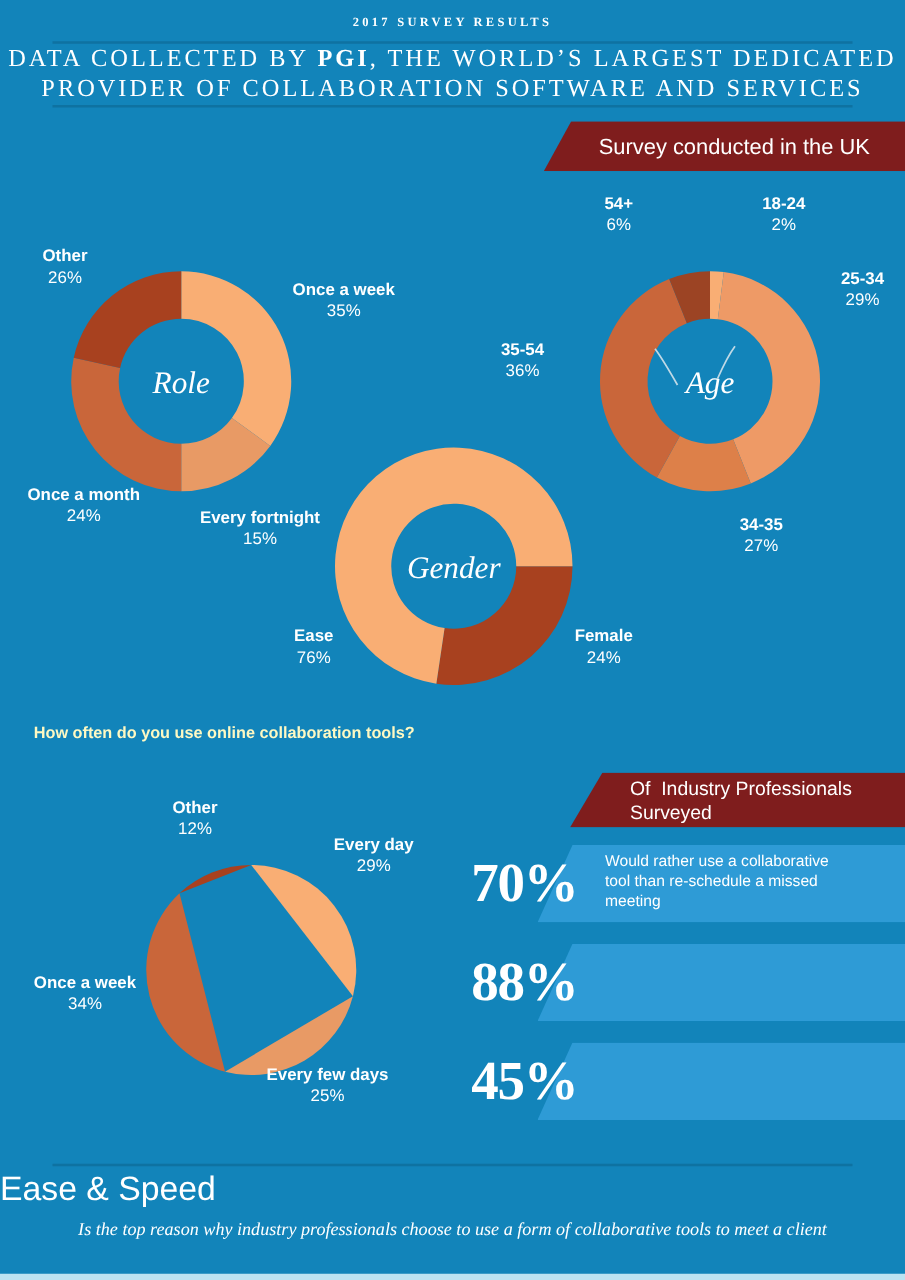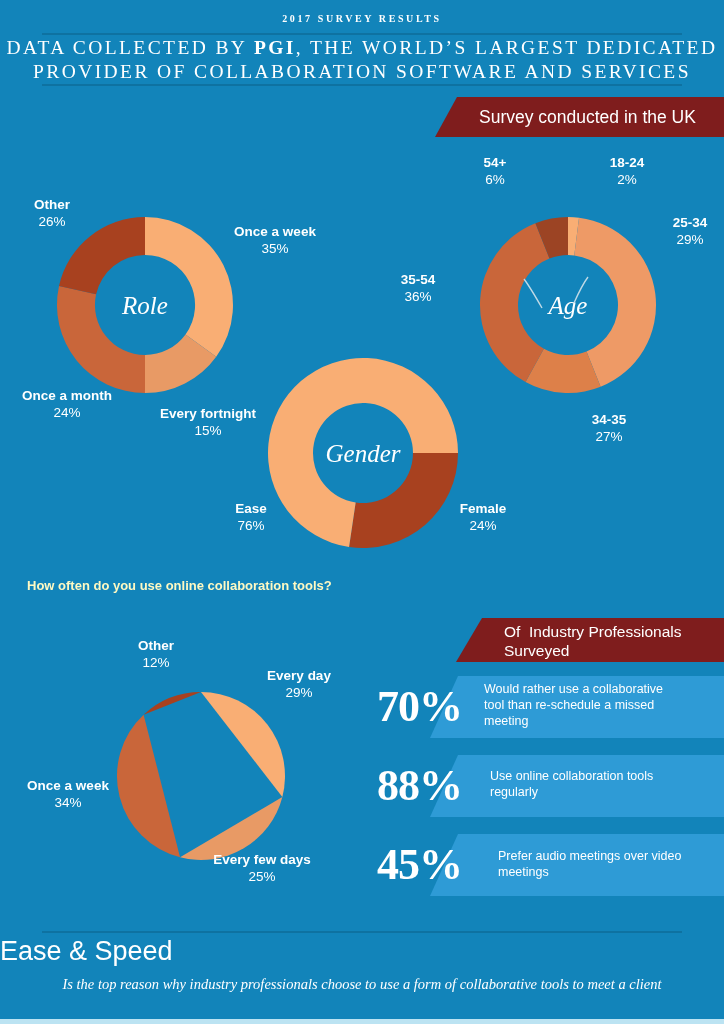--- a/index.html
+++ b/index.html
@@ -246,24 +246,22 @@
     <span>Of  Industry Professionals
 Surveyed</span>
   </div>
 
   <div class="statbar" style="left:430px;top:676px;width:294px;"></div>
   <div class="stat-num" style="left:377px;top:685px;">70%</div>
   <div class="stat-txt" style="left:484px;top:681px;width:200px;">Would rather use a collaborative tool than re-schedule a missed meeting</div>
 
   <div class="statbar" style="left:430px;top:755px;width:294px;"></div>
   <div class="stat-num" style="left:377px;top:764px;">88%</div>
-  <div class="stat-txt" style="left:490px;top:768px;width:200px;">Use online collaboration tools regularly</div>
 
   <div class="statbar" style="left:430px;top:834px;width:294px;"></div>
   <div class="stat-num" style="left:377px;top:843px;">45%</div>
-  <div class="stat-txt" style="left:498px;top:848px;width:200px;">Prefer audio meetings over video meetings</div>
 
   <div class="rule rule-foot"></div>
   <div class="foot-title">Ease &amp; Speed</div>
   <div class="foot-sub">Is the top reason why industry professionals choose to use a form of collaborative tools to meet a client</div>
   <div class="bottom-strip"></div>
 
 </div>
 
 </body></html>

